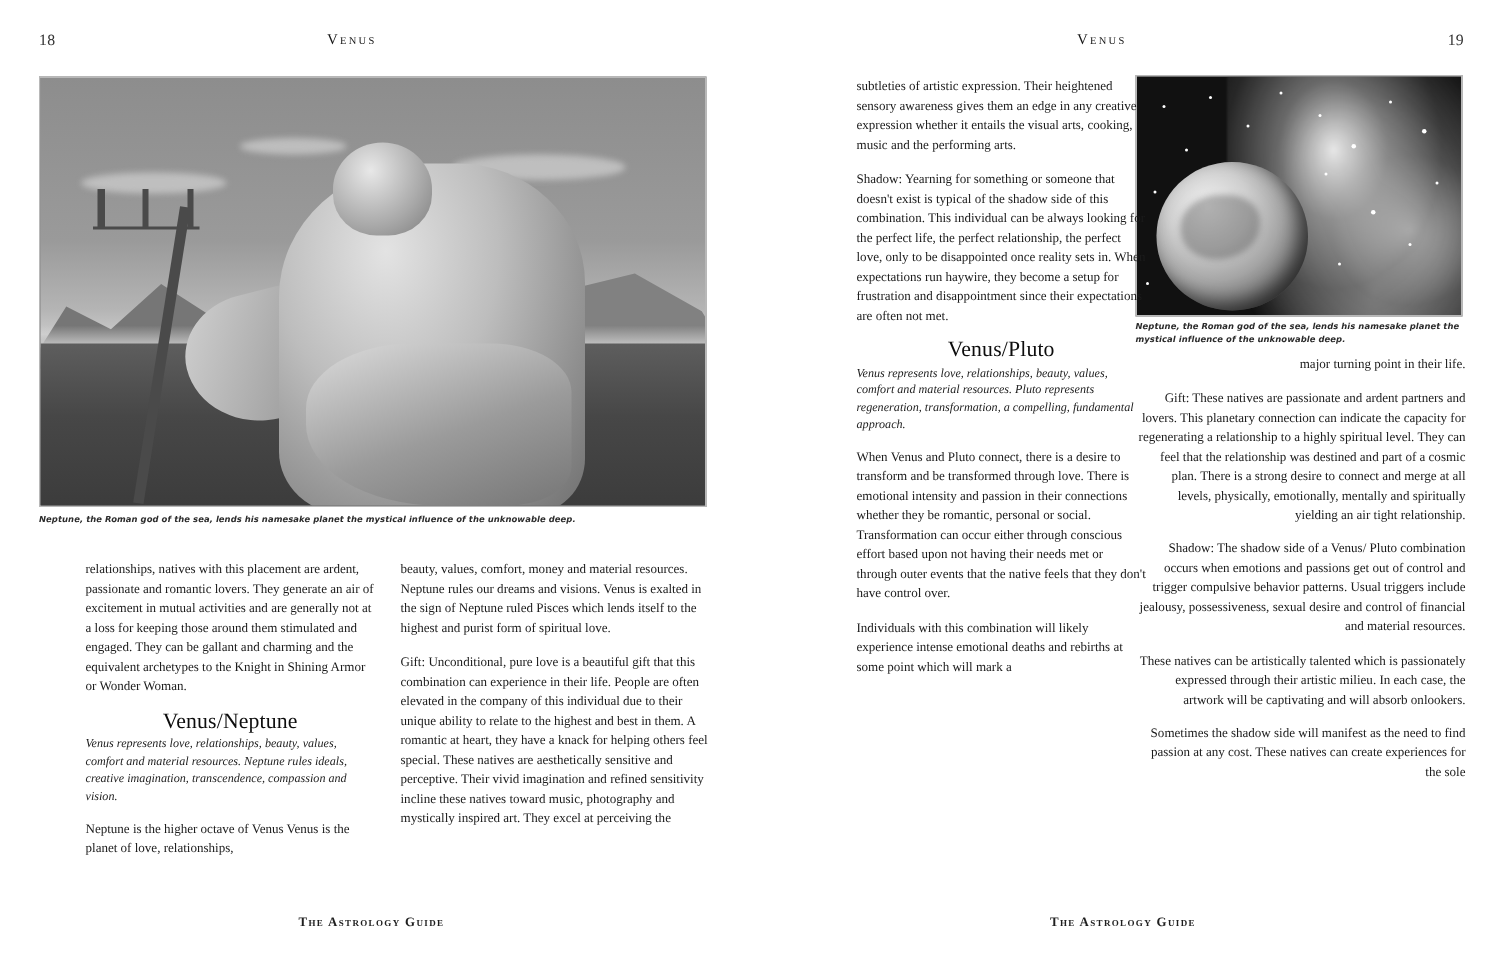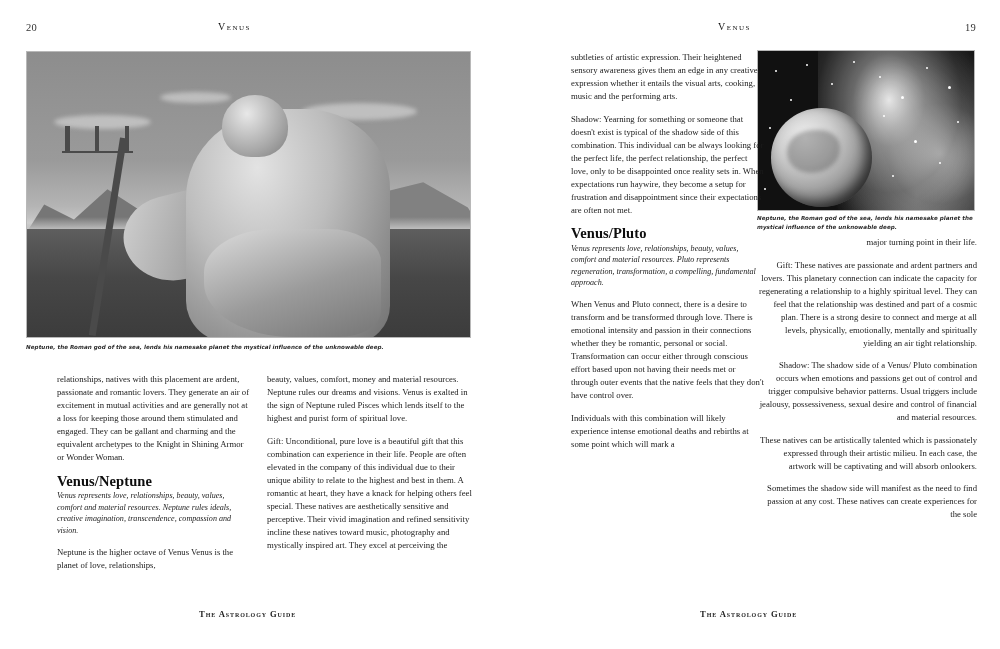--- a/index.html
+++ b/index.html
@@ -117,25 +117,26 @@
   .col p {
     margin: 0 0 9.5px 0;
   }
 
   .lead-in {
     font-weight: 400;
   }
 
   h2.section {
     font-size: 14.5px;
-    font-weight: 700;
+    font-weight: 400;
     letter-spacing: 0.1px;
     margin: 8px 0 1px 0;
     line-height: 1.1;
     color: #0d0d0d;
+    text-align: center;
   }
   .subtitle {
     font-style: italic;
     font-size: 8.1px;
     line-height: 1.42;
     margin: 0 0 10px 0;
     color: #222;
   }
 
   
@@ -275,21 +276,21 @@
   }
 </style>
 </head>
 <body>
 
 <div class="spread">
 
   <div class="page">
 
     <div class="runhead">
-      <div class="folio folio-left">20</div>
+      <div class="folio folio-left">18</div>
       <div class="runtitle runtitle-left">Venus</div>
     </div>
 
     <div class="figure fig-neptune">
       <div class="photo">
         <div class="sky"></div>
         <div class="cloud" style="left:6%;top:22%;width:22%;height:5%;"></div>
         <div class="cloud" style="left:62%;top:18%;width:26%;height:6%;"></div>
         <div class="cloud" style="left:30%;top:14%;width:16%;height:4%;"></div>
         <div class="mtn mtn-a"></div>

